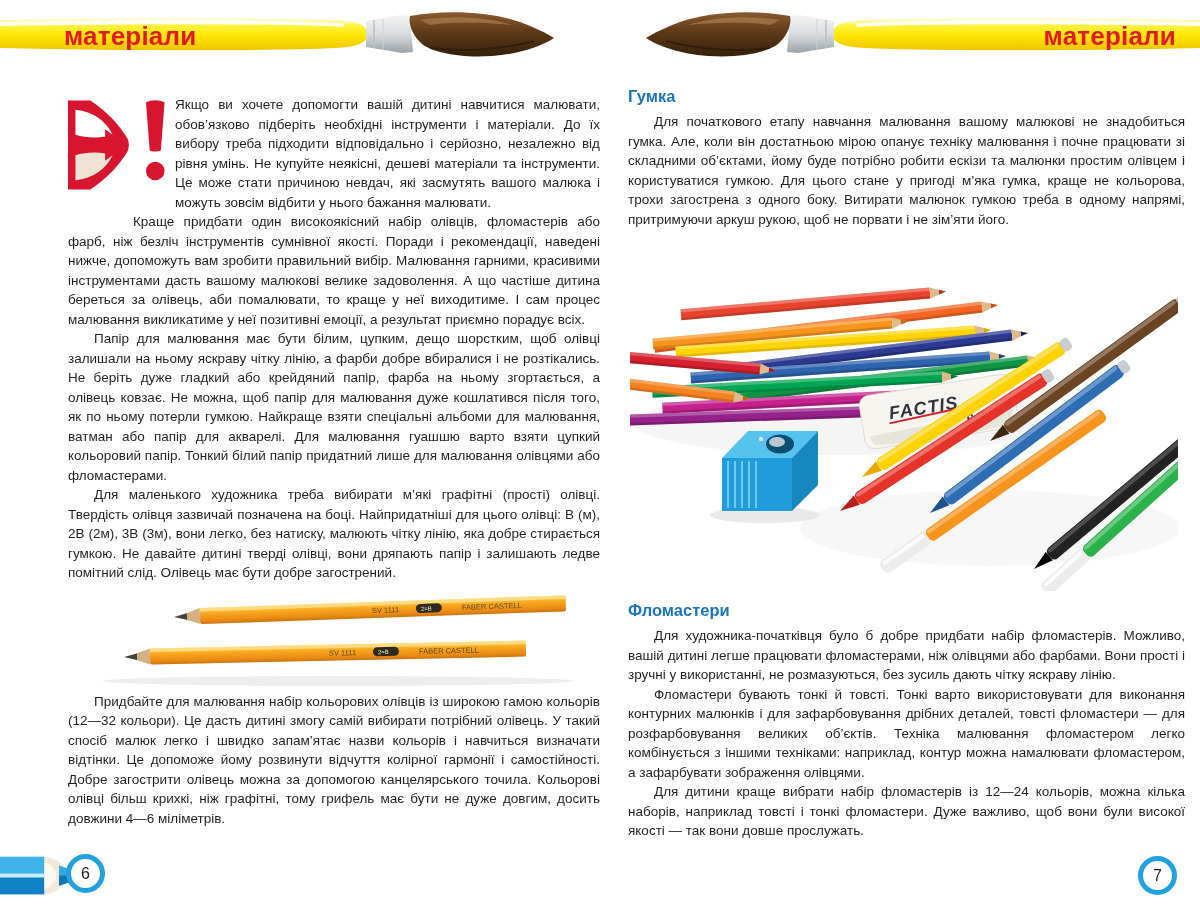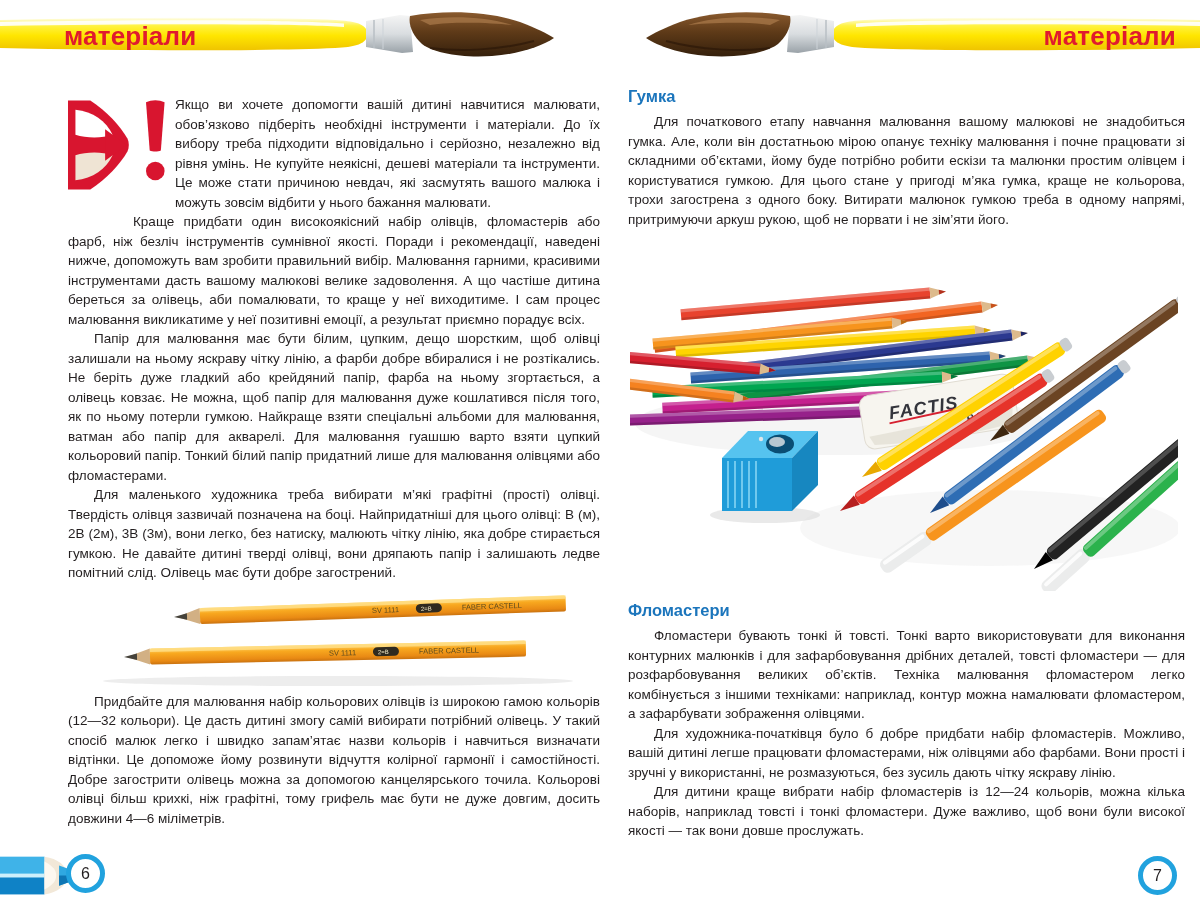--- a/index.html
+++ b/index.html
@@ -339,22 +339,22 @@
               <rect x="0" y="-7.5" width="58" height="15" rx="6" fill="#E9EAEA" opacity=".9"></rect>
               <rect x="4" y="-5.5" width="50" height="4" rx="2" fill="#fff" opacity=".85"></rect>
               <rect x="56" y="-7" width="210" height="14" rx="5" fill="#2BB24C"></rect>
               <rect x="58" y="-6" width="205" height="4" rx="2" fill="#fff" opacity=".3"></rect>
             </g>
         </g>
       </svg>
     </div>
 
     <h2 class="sec" style="">Фломастери</h2>
+    <p class="ind">Для художника-початківця було б добре придбати набір фломастерів. Можливо, вашій дитині легше працювати фломастерами, ніж олівцями або фарбами. Вони прості і зручні у використанні, не розмазуються, без зусиль дають чітку яскраву лінію.</p>
     <p class="ind">Фломастери бувають тонкі й товсті. Тонкі варто використовувати для виконання контурних малюнків і для зафарбовування дрібних деталей, товсті фломастери — для розфарбовування великих об’єктів. Техніка малювання фломастером легко комбінується з іншими техніками: наприклад, контур можна намалювати фломастером, а зафарбувати зображення олівцями.</p>
-    <p class="ind">Для художника-початківця було б добре придбати набір фломастерів. Можливо, вашій дитині легше працювати фломастерами, ніж олівцями або фарбами. Вони прості і зручні у використанні, не розмазуються, без зусиль дають чітку яскраву лінію.</p>
     <p class="ind">Для дитини краще вибрати набір фломастерів із 12—24 кольорів, можна кілька наборів, наприклад товсті і тонкі фломастери. Дуже важливо, щоб вони були високої якості — так вони довше прослужать.</p>
   </div>
 
   <div class="blue-pencil">
     <svg viewBox="0 0 95 58">
       <rect x="0" y="8" width="46" height="21" fill="#3FB3E8"></rect>
       <rect x="0" y="29" width="46" height="18" fill="#0F82C6"></rect>
       <rect x="0" y="25.5" width="46" height="4" fill="#CDEFFB"></rect>
       <path d="M46,8 C60,10 68,17 71,27.5 C68,38 60,45 46,47 Z" fill="#F2E8D8"></path>
       <path d="M46,13 C55,18 58,22 58,27.5 C58,33 55,37 46,42 Z" fill="#FDF8F0"></path>

